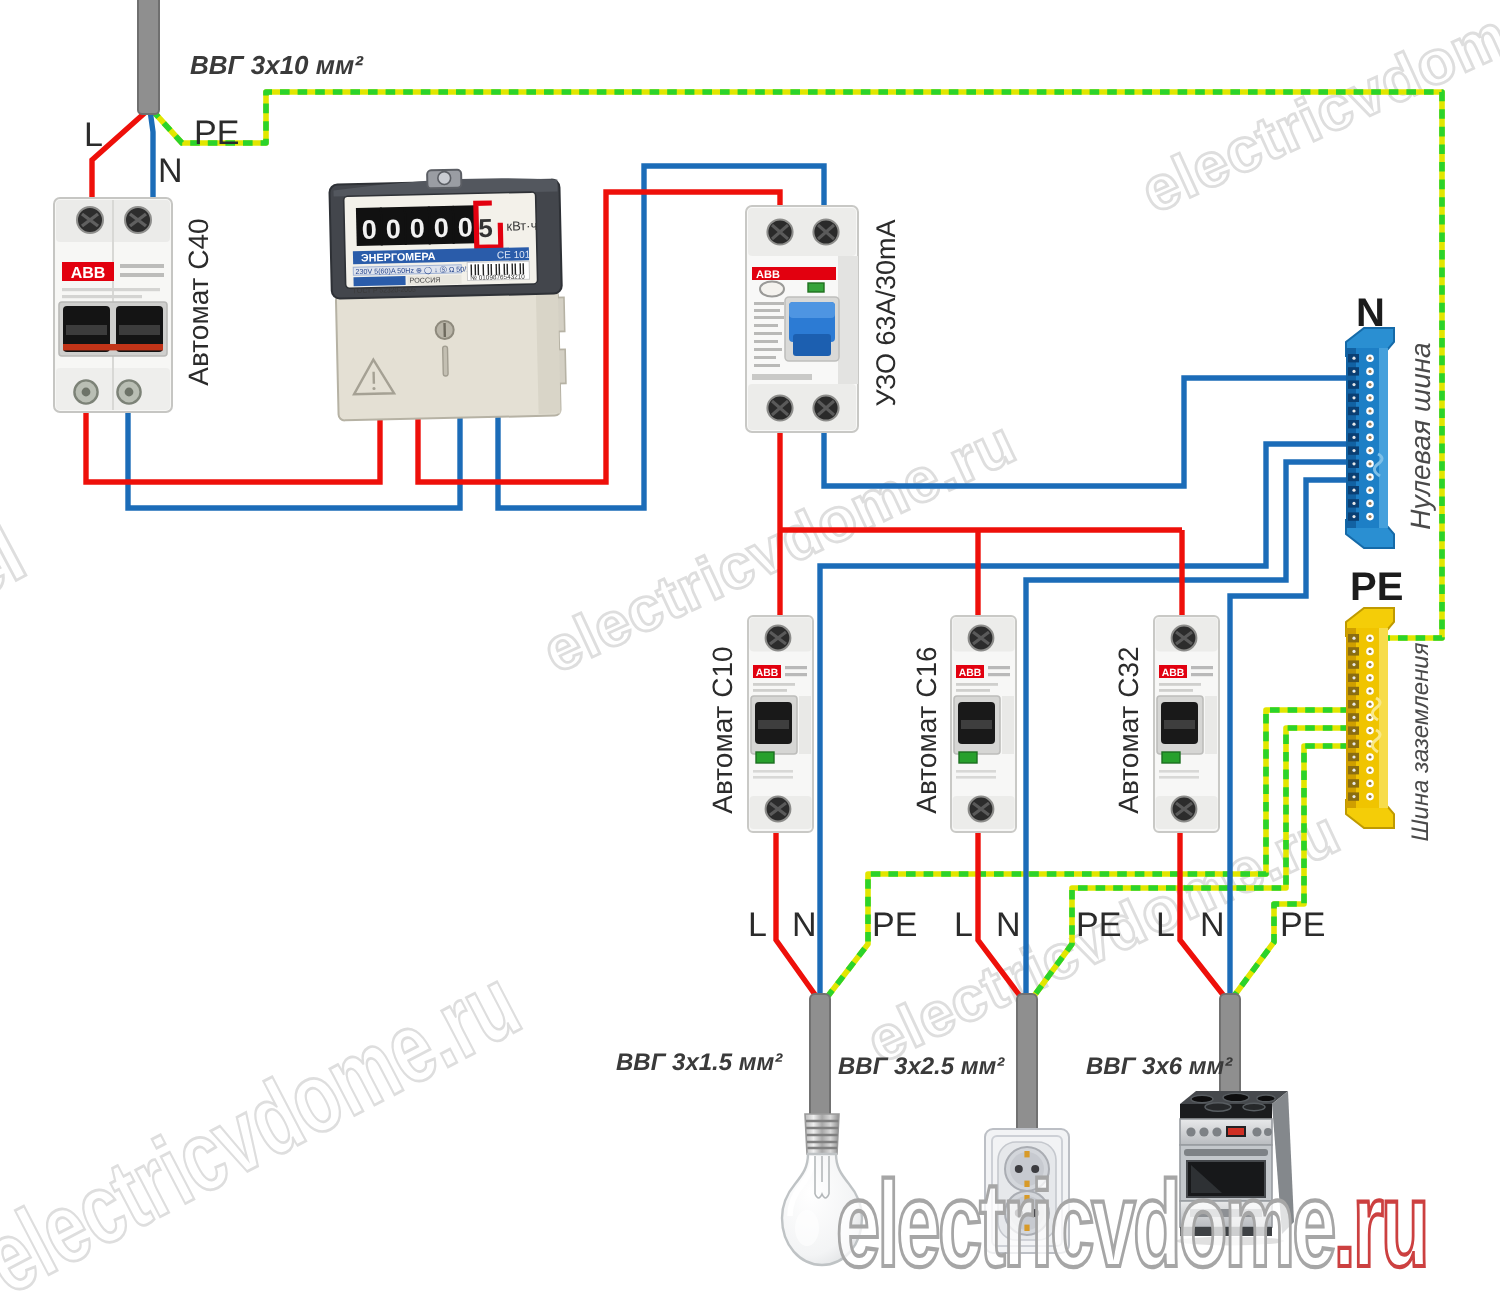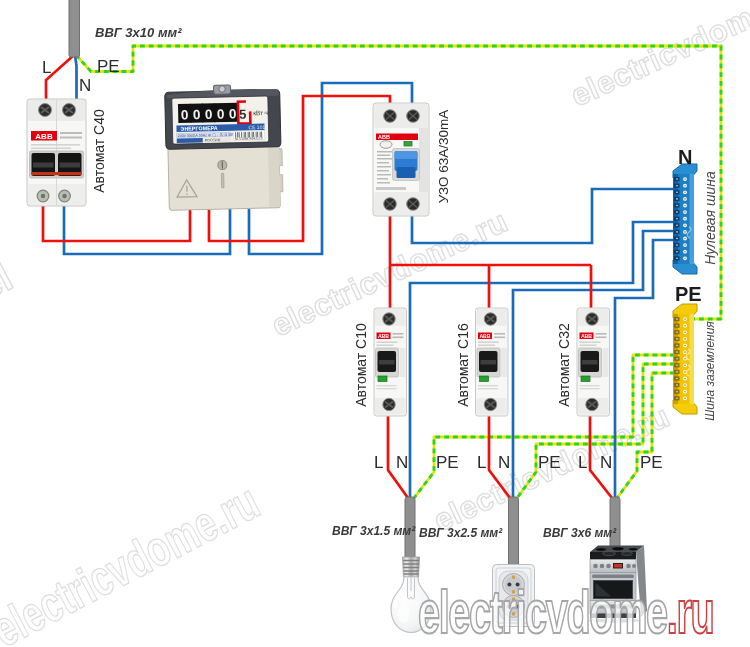--- a/index.html
+++ b/index.html
@@ -461,21 +461,21 @@
 <div class="busname" style="left:645px;top:364px;width:130px;text-align:center;font-size:12px;">Шина заземления</div>
 <div class="lbl" style="left:374px;top:453px;">L</div>
 <div class="lbl" style="left:396px;top:453px;">N</div>
 <div class="lbl" style="left:436px;top:453px;">PE</div>
 <div class="lbl" style="left:477px;top:453px;">L</div>
 <div class="lbl" style="left:498px;top:453px;">N</div>
 <div class="lbl" style="left:538px;top:453px;">PE</div>
 <div class="lbl" style="left:578px;top:453px;">L</div>
 <div class="lbl" style="left:600px;top:453px;">N</div>
 <div class="lbl" style="left:640px;top:453px;">PE</div>
-<div class="cable-lbl" style="left:332px;top:524px;">ВВГ 3х1.5 мм²</div>
+<div class="cable-lbl" style="left:308px;top:524px;">ВВГ 3х1.5 мм²</div>
 <div class="cable-lbl" style="left:419px;top:526px;">ВВГ 3х2.5 мм²</div>
 <div class="cable-lbl" style="left:543px;top:526px;text-align:center;">ВВГ 3х6 мм²</div>
 
 <svg width="750" height="647" style="position:absolute;left:0;top:0" viewBox="0 0 750 647">
   <g font-family="Liberation Sans,sans-serif" font-weight="bold" font-size="61" letter-spacing="-2.2">
     <g transform="translate(418,633) scale(0.652,1)">
       <text x="0" y="0" fill="rgba(255,255,255,0.75)" stroke="#a6a6a6" stroke-width="2.1">electricvdome<tspan stroke="#cc4040">.ru</tspan></text>
     </g>
   </g>
 </svg>

